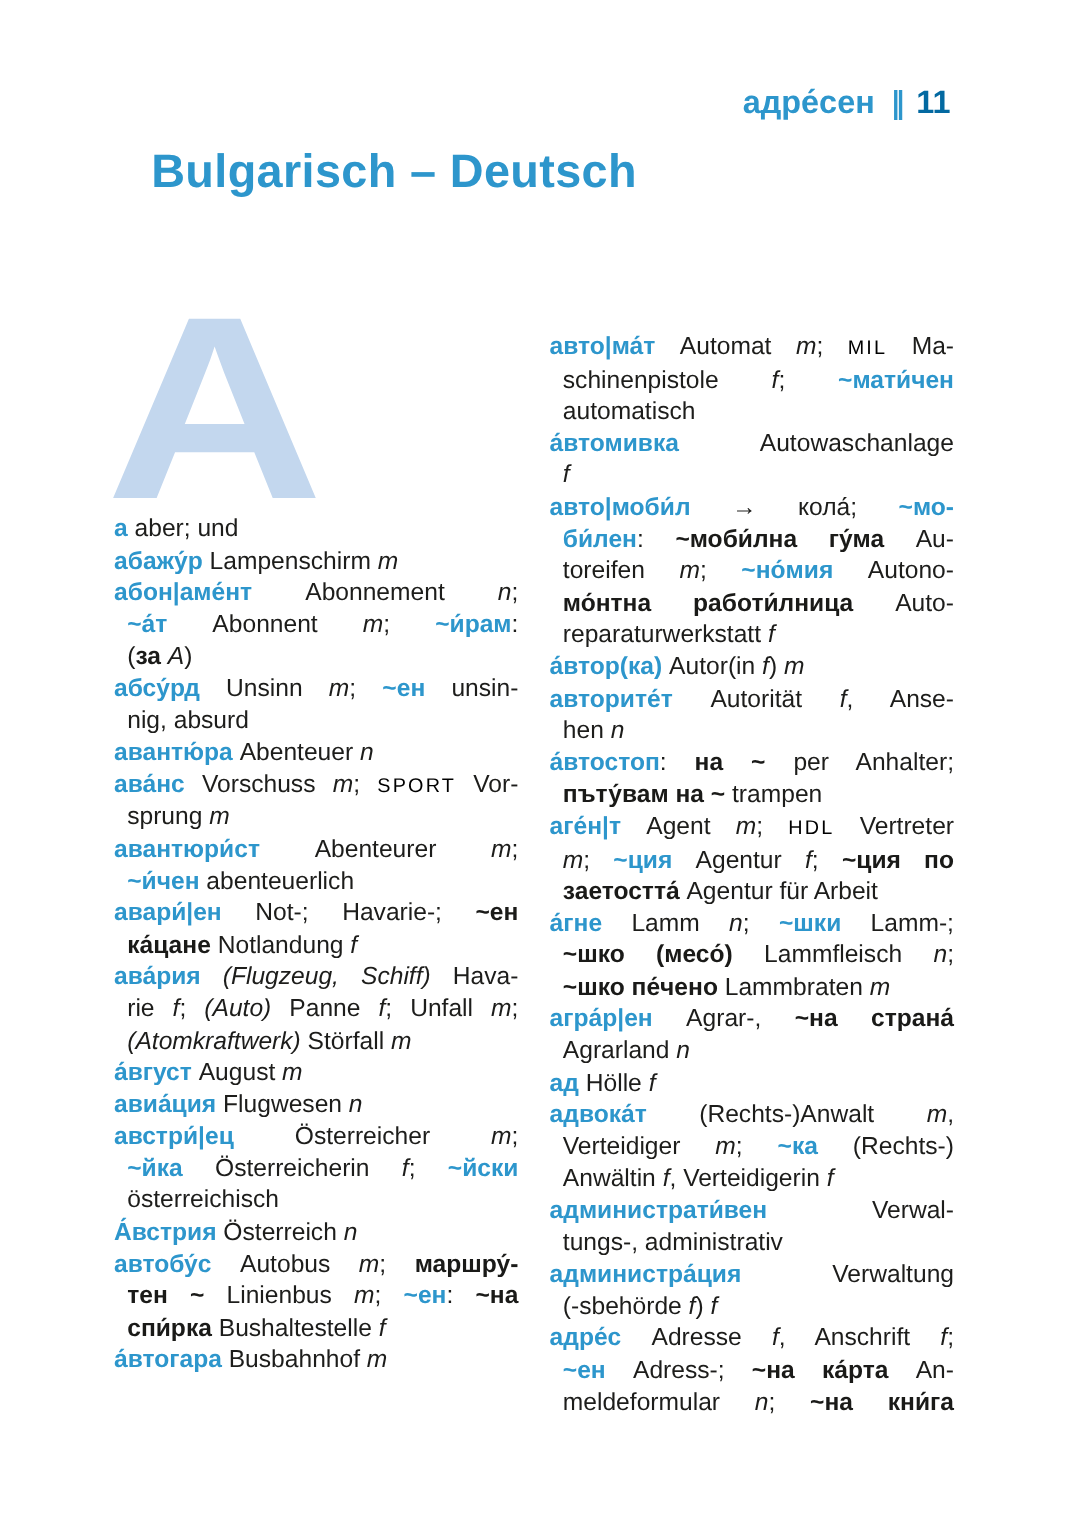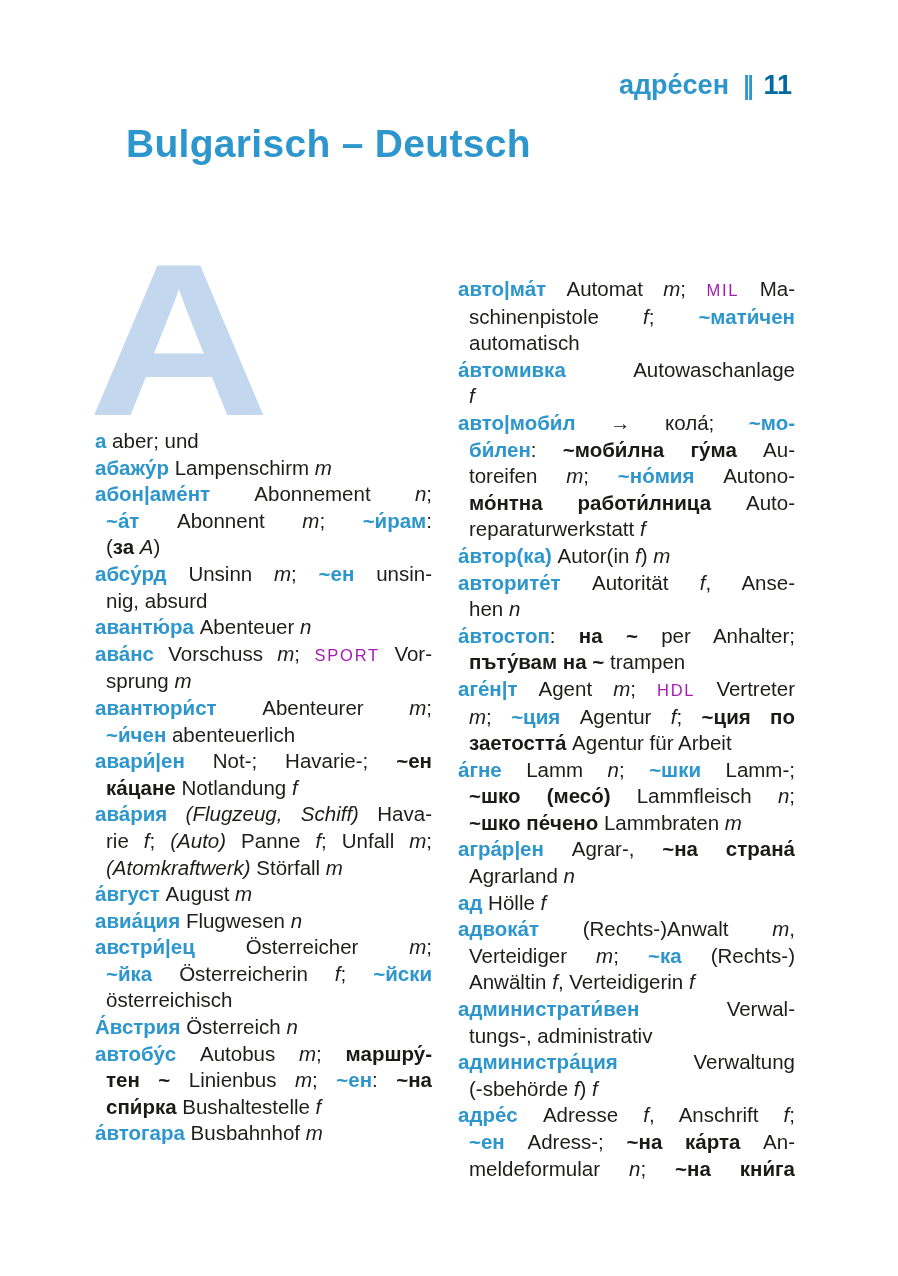--- a/index.html
+++ b/index.html
@@ -42,21 +42,21 @@
   .col-left  { left:95px;  top:428px; }
   .col-right { left:458px; top:276px; }
   .entry { margin:0; }
   .line { text-align:justify; text-align-last:justify; }
   .line.last { text-align-last:left; }
   .line.cont { padding-left:11px; }
   .seg-hw { color:#2d96cc; font-weight:bold; }
   .seg-b  { font-weight:bold; color:#1a1a18; }
   .seg-t  { }
   .seg-i  { font-style:italic; }
-  .seg-sc { font-size:16.5px; letter-spacing:1.8px; color:#a21caf; }
+  .seg-sc { font-size:16.5px; letter-spacing:1.8px; color:#000000; }
 </style>
 </head>
 <body>
 
 <div class="page">
   <div class="header">
     <span class="guide">адре́сен</span><span class="sep">‖</span><span class="page-num">11</span>
   </div>
 
   <h1 class="title">Bulgarisch – Deutsch</h1>

